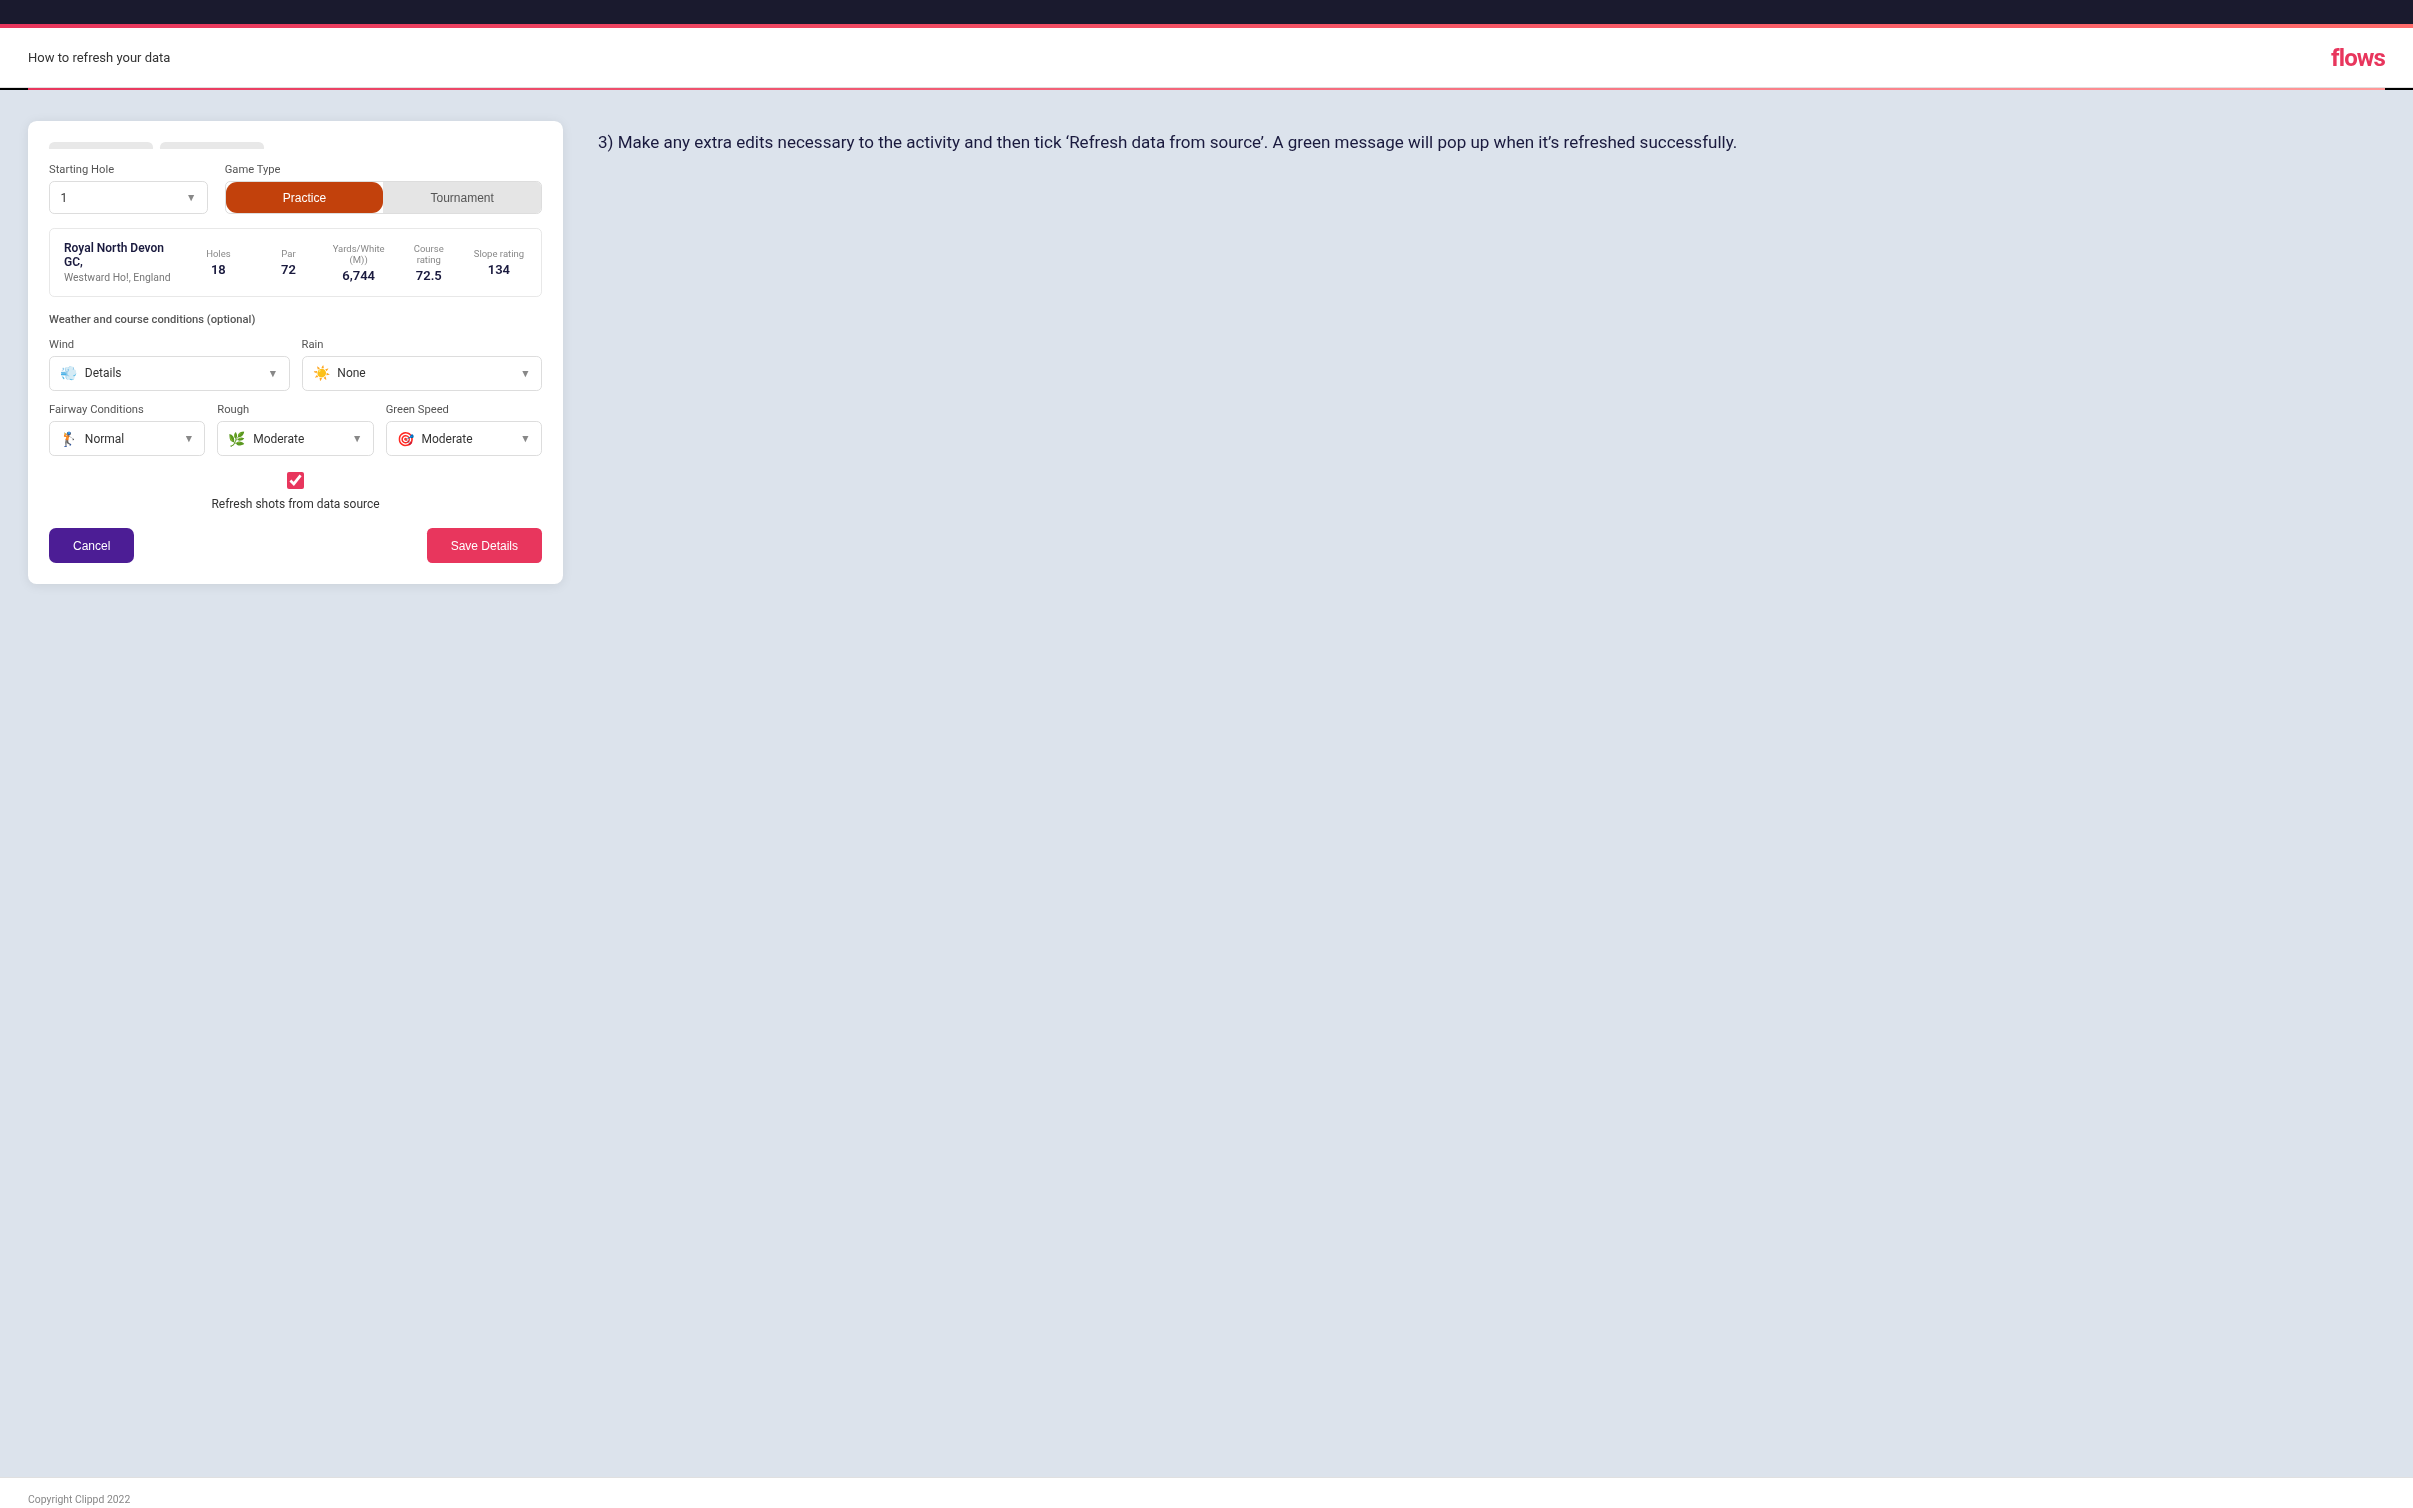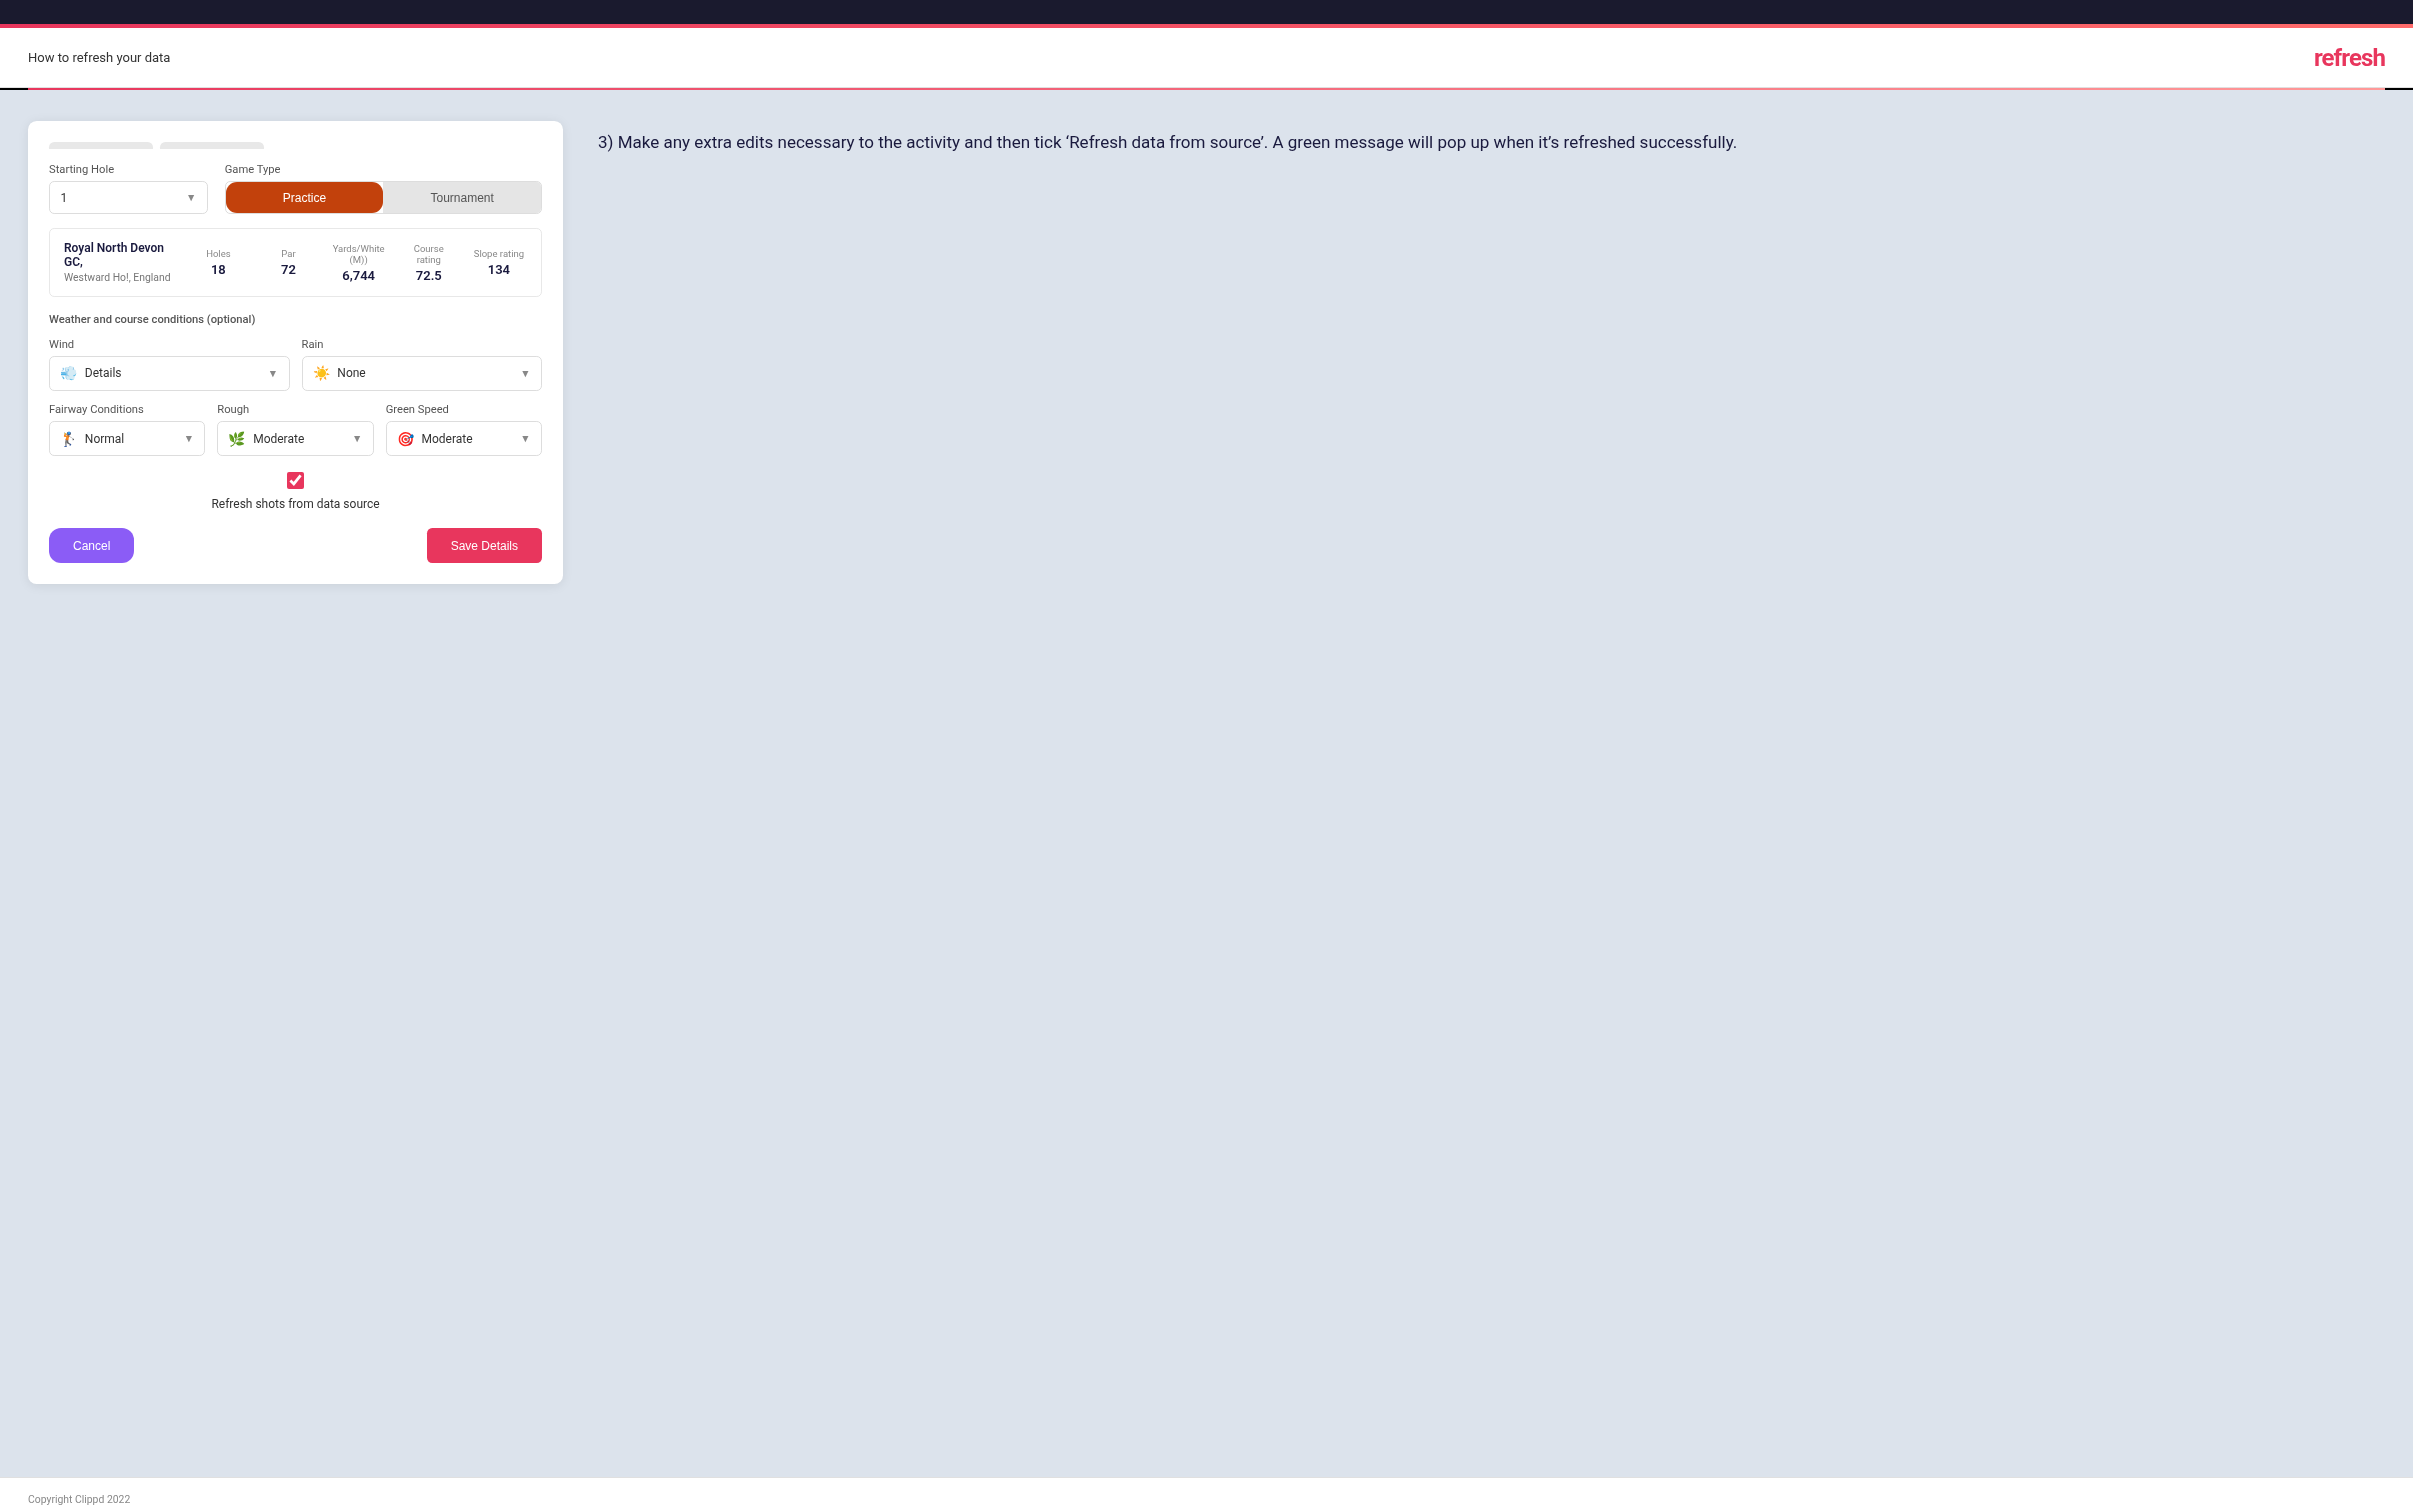--- a/index.html
+++ b/index.html
@@ -222,24 +222,24 @@
     .checkbox-label {
       font-size: 12px;
       color: #333;
     }
     .form-actions {
       display: flex;
       justify-content: space-between;
       align-items: center;
     }
     .btn-cancel {
-      background: #8b5cf6;
+      background: #4c1d95;
       color: #fff;
       border: none;
-      border-radius: 12px;
+      border-radius: 7px;
       padding: 10.4px 24px;
       font-size: 12px;
       font-weight: 500;
       cursor: pointer;
     }
     .btn-save {
       background: #e8365d;
       color: #fff;
       border: none;
       border-radius: 5.2px;
@@ -281,21 +281,21 @@
     }
   </style>
 </head>
 <body>
 
 <div class="top-bar"></div>
 <div class="accent-bar"></div>
 
 <div class="header">
   <span class="header-title">How to refresh your data</span>
-  <span class="logo">refresh</span>
+  <span class="logo">flows</span>
 </div>
 <div class="divider"></div>
 
 <div class="main-content">
 
   <div class="content-area">
     <div class="form-card">
 
       <div class="top-tabs">
         <div class="tab-placeholder"></div>

